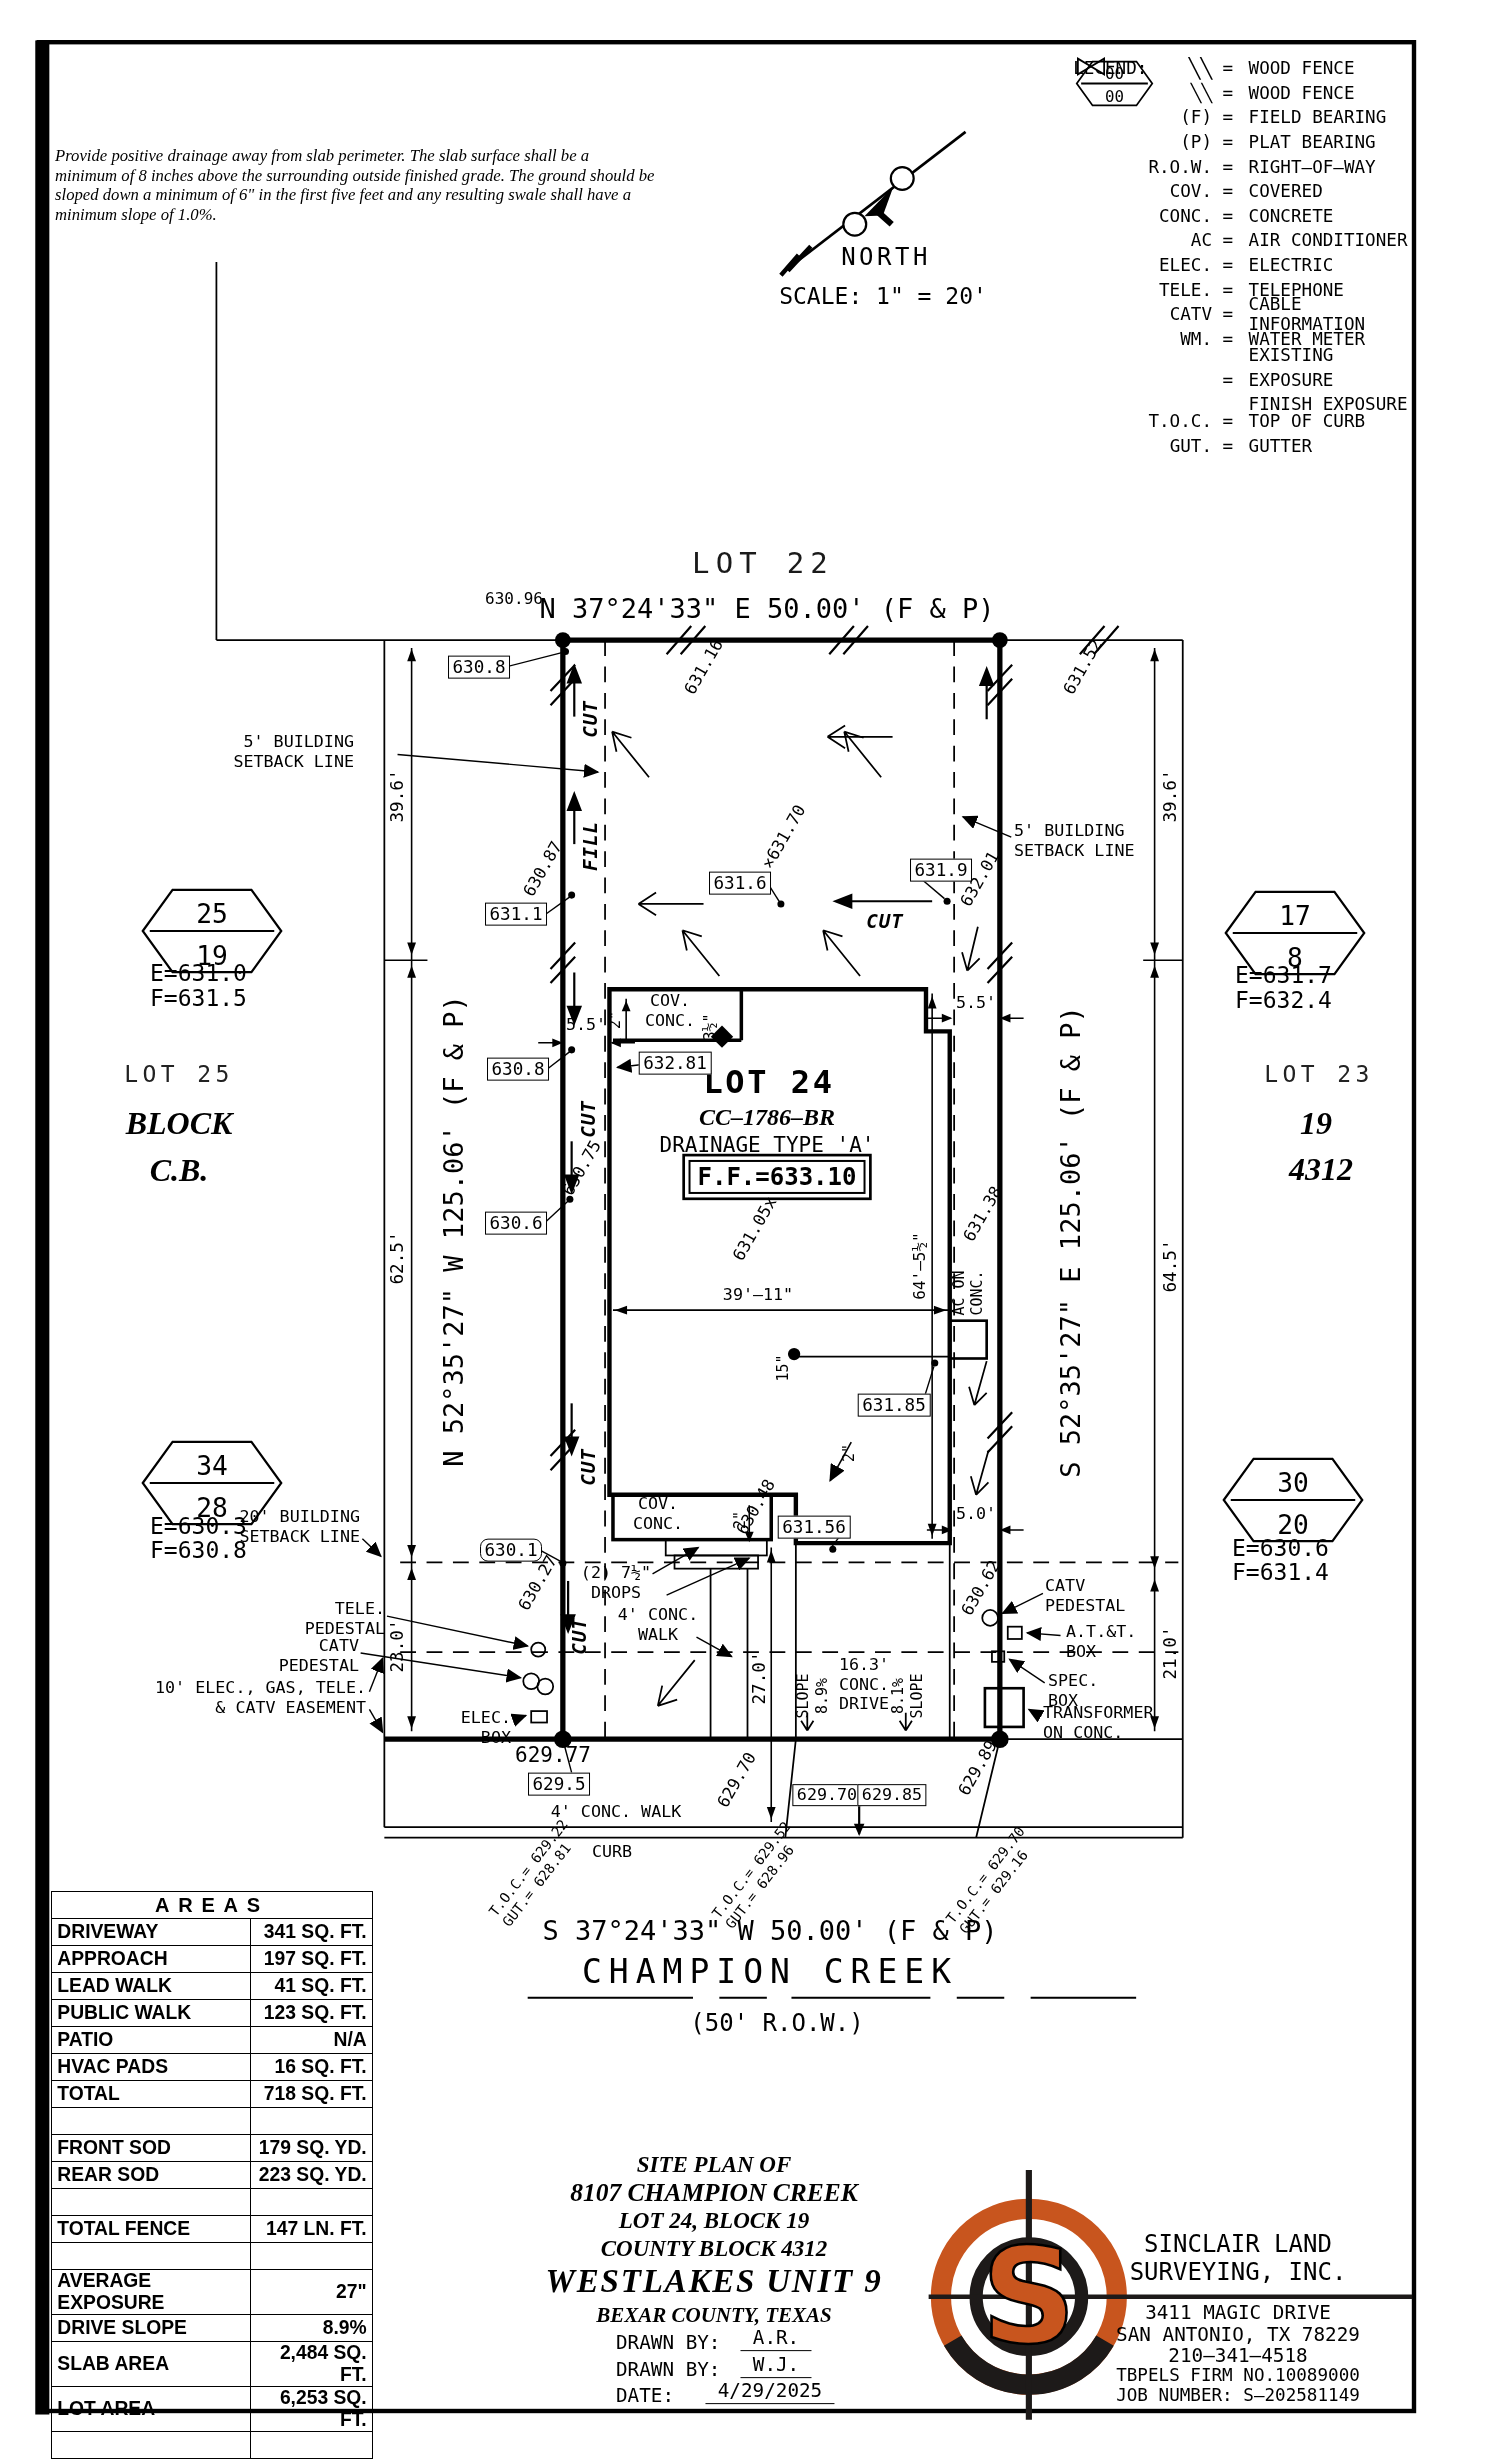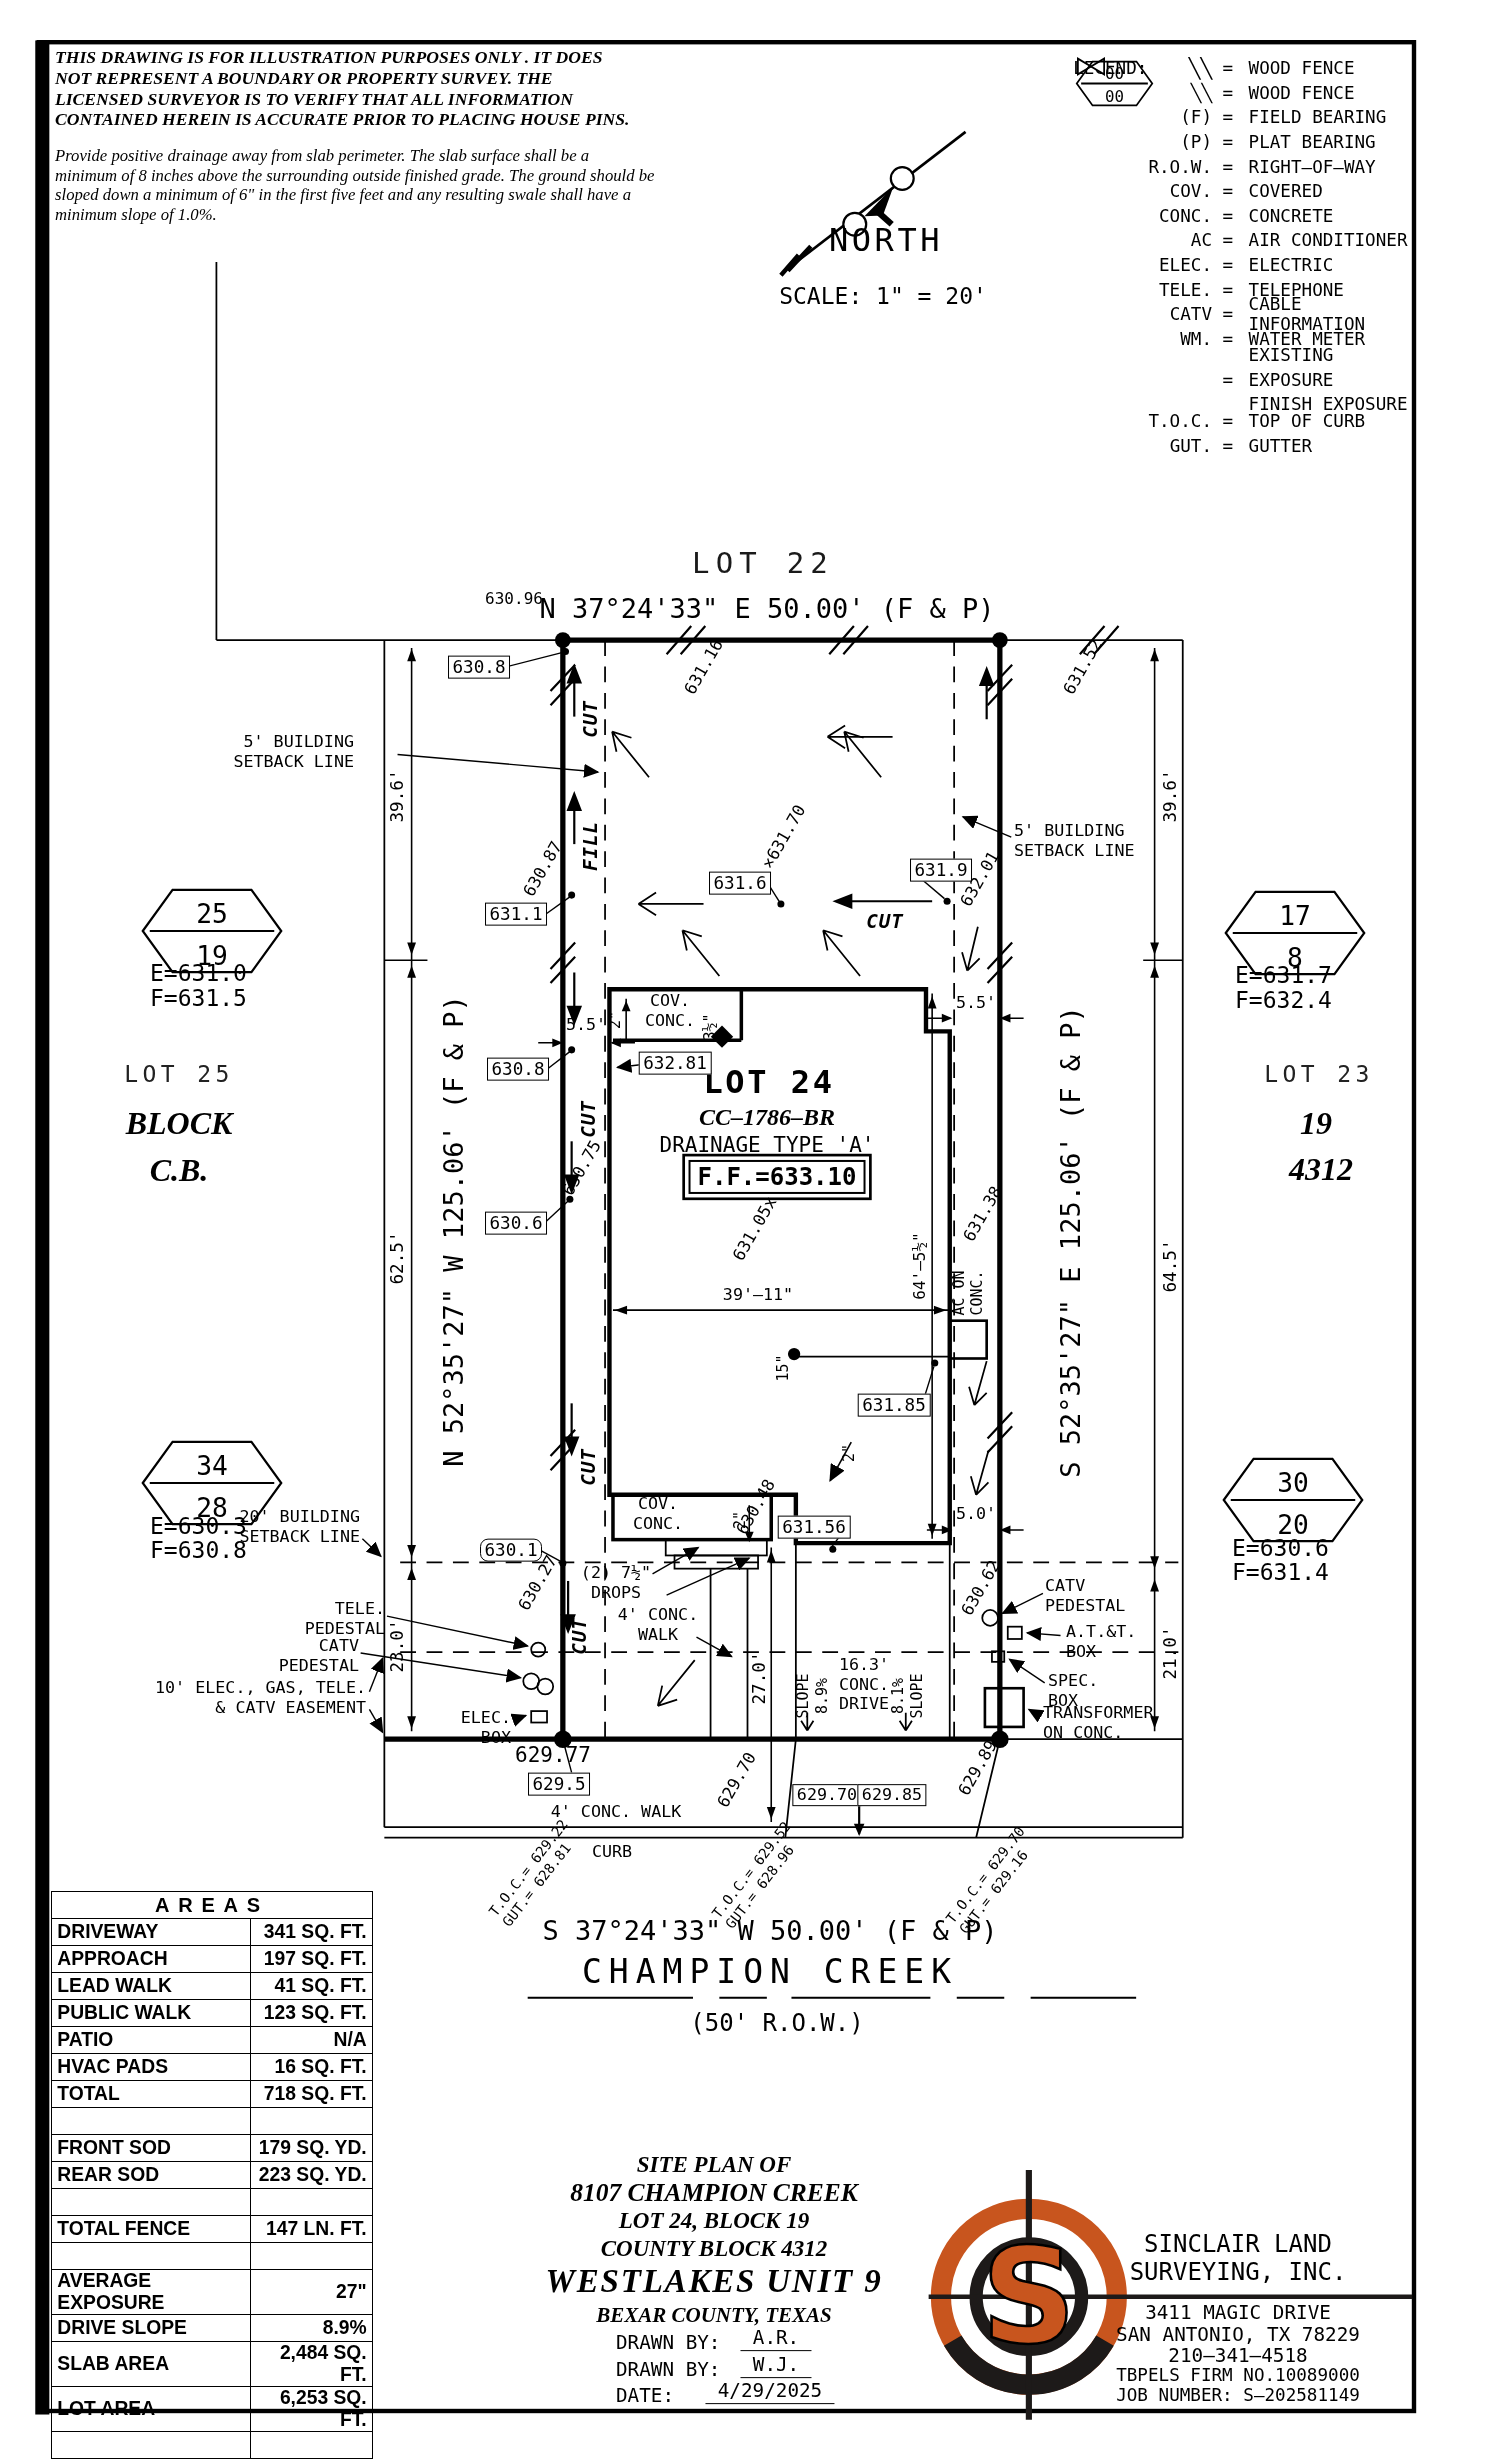--- a/index.html
+++ b/index.html
@@ -228,30 +228,26 @@
     <rect x="604" y="1946" width="18" height="13"></rect>
     <circle cx="1126" cy="1840" r="9"></circle>
     <rect x="1146" y="1850" width="16" height="14"></rect>
     <rect x="1128" y="1878" width="14" height="12"></rect>
     <rect x="1120" y="1920" width="44" height="44" stroke-width="3"></rect>
   </g>
 
   <path stroke="#000" stroke-width="2.5" fill="none" d="M600,2272 H788 M818,2272 H872 M900,2272 H1058 M1088,2272 H1142 M1172,2272 H1292"></path>
 </svg>
 
-<div class="lb ser" style="left:55px;top:47px;width:660px;font-size:17.6px;font-weight:bold;">THIS DRAWING IS FOR ILLUSTRATION PURPOSES ONLY . IT DOES
-NOT REPRESENT A BOUNDARY OR PROPERTY SURVEY. THE
-LICENSED SURVEYOR IS TO VERIFY THAT ALL INFORMATION
-CONTAINED HEREIN IS ACCURATE PRIOR TO PLACING HOUSE PINS.</div>
 <div class="lb ser" style="left:55px;top:146px;width:677px;font-size:16.7px;">Provide positive drainage away from slab perimeter. The slab surface shall be a
 minimum of 8 inches above the surrounding outside finished grade. The ground should be
 sloped down a minimum of 6" in the first five feet and any resulting swale shall have a
 minimum slope of 1.0%.</div>
 
-<div class="lb c" style="left:886px;top:241px;font-size:32px;letter-spacing:3.5px;">NORTH</div>
+<div class="lb c" style="left:886px;top:257px;font-size:24px;letter-spacing:3.5px;">NORTH</div>
 <div class="lb c" style="left:883px;top:297px;font-size:23px;">SCALE: 1" = 20'</div>
 
 <div class="legend">
   <div class="lgrow" style="position:relative;">
     <span class="lb" style="left:-1.8px;top:1.8px;font-size:17.6px;position:absolute;">LEGEND:</span>
     <span class="lsym" style="font-size:19.3px;">╲╲</span>
     <span class="leq">=</span>
     <span class="ldef">WOOD FENCE</span>
   </div>
   <div>

